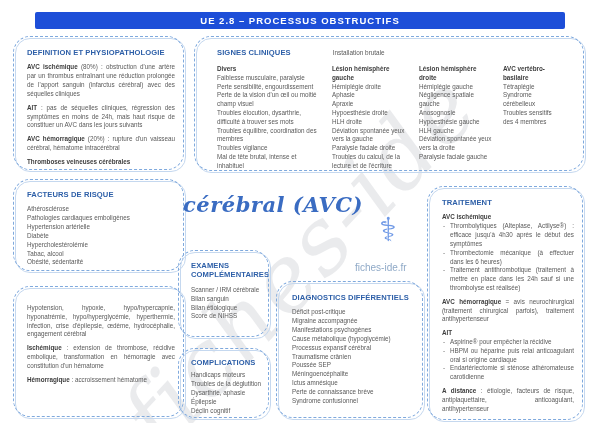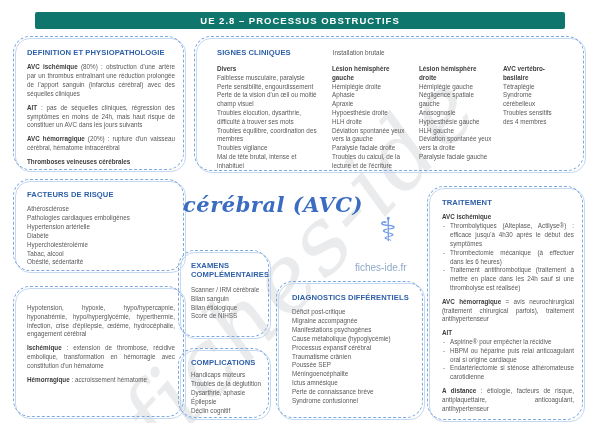--- a/index.html
+++ b/index.html
@@ -1,21 +1,21 @@
 <!DOCTYPE html>
 <html><head>
 <meta charset="utf-8">
 <style>
   * { margin:0; padding:0; box-sizing:border-box; }
   html,body { background:#ffffff; }
   .sheet { position:relative; width:600px; height:423px; background:#ffffff; overflow:hidden;
            font-family:"Liberation Sans", sans-serif; color:#595959; }
 
   .banner { position:absolute; left:35px; top:12px; width:530px; height:17px;
-            background:#0f766e; border-radius:2px; color:#ffffff; font-weight:bold;
+            background:#1d4ed8; border-radius:2px; color:#ffffff; font-weight:bold;
             font-size:9.5px; letter-spacing:1px; text-align:center; line-height:17px; }
 
   .watermark { position:absolute; left:300px; top:262px; transform:translate(-50%,-50%) rotate(-47deg);
                font-family:"DejaVu Serif", serif; font-style:italic; font-size:92px;
                color:rgba(125,132,142,0.16); white-space:nowrap; letter-spacing:2px; pointer-events:none; }
 
   .box { position:absolute; border:1px solid #c5d8ef; border-radius:15px; background:transparent; }
   .box::before { content:""; position:absolute; inset:-3px 1px 1px -3px;
                  border:1.2px dashed #7fa9dd; border-radius:17px; pointer-events:none; }
 

